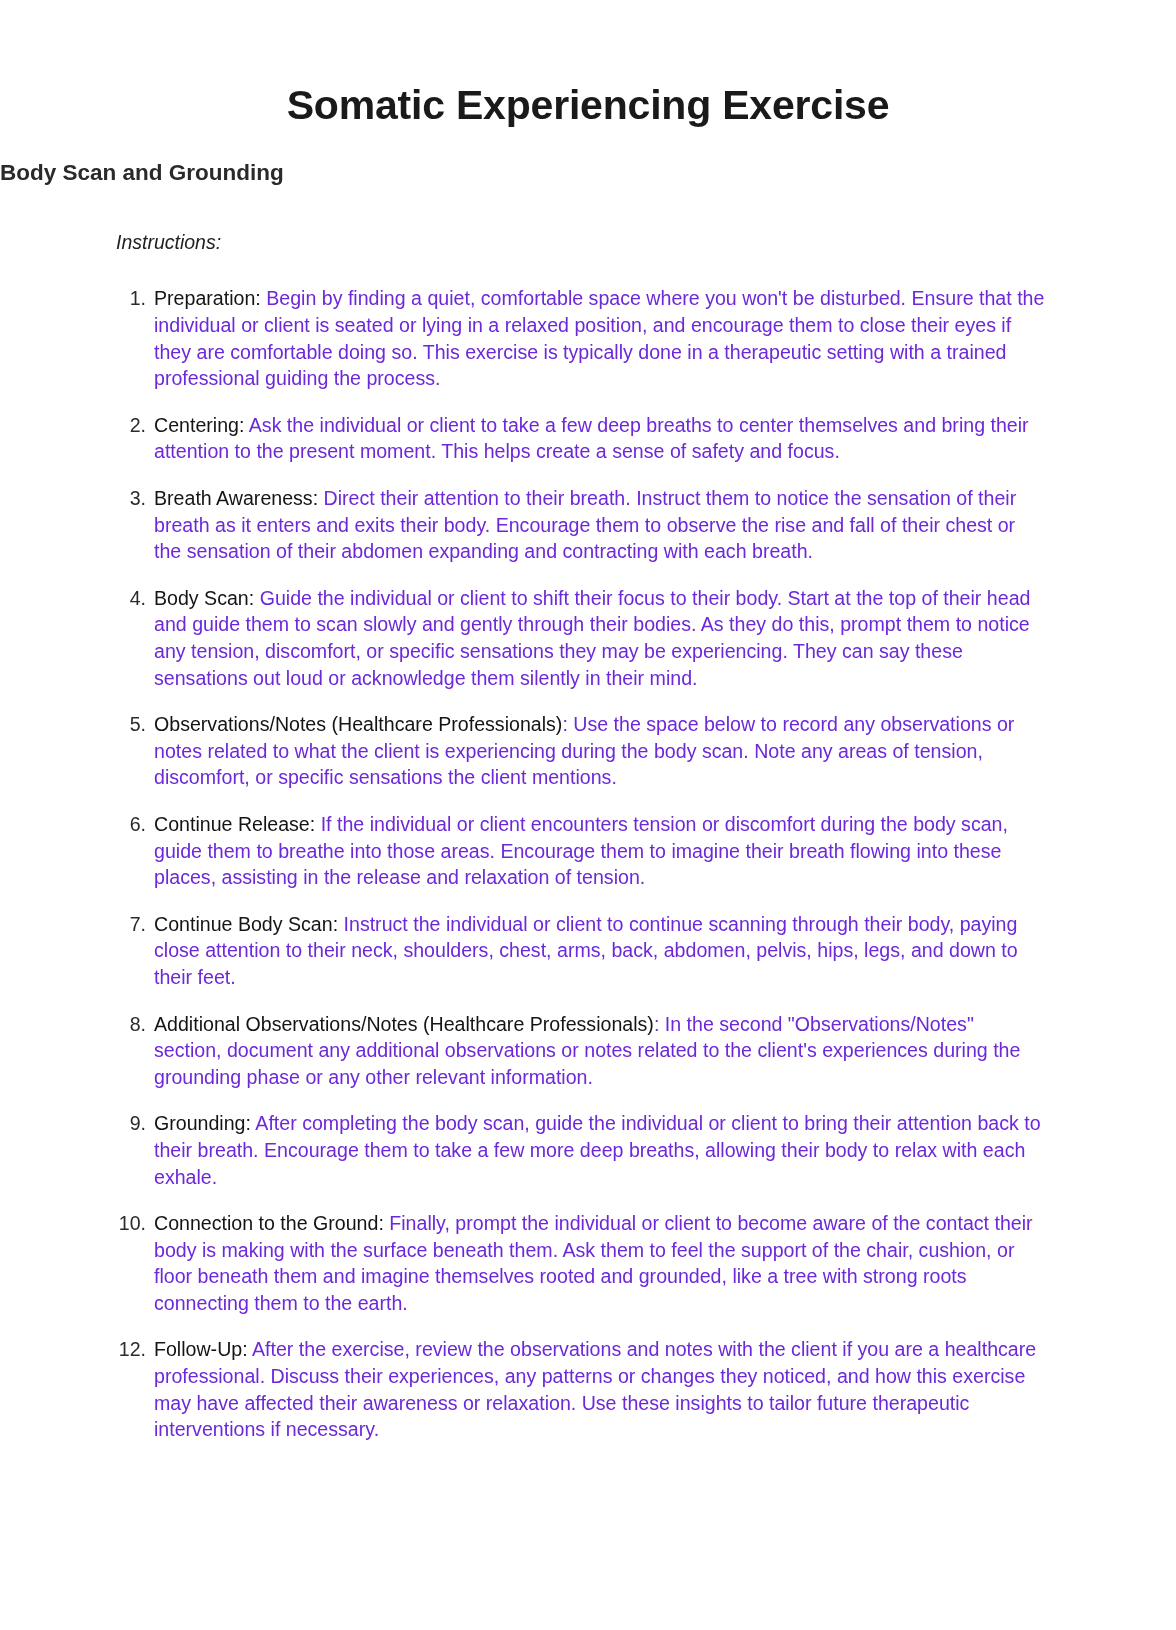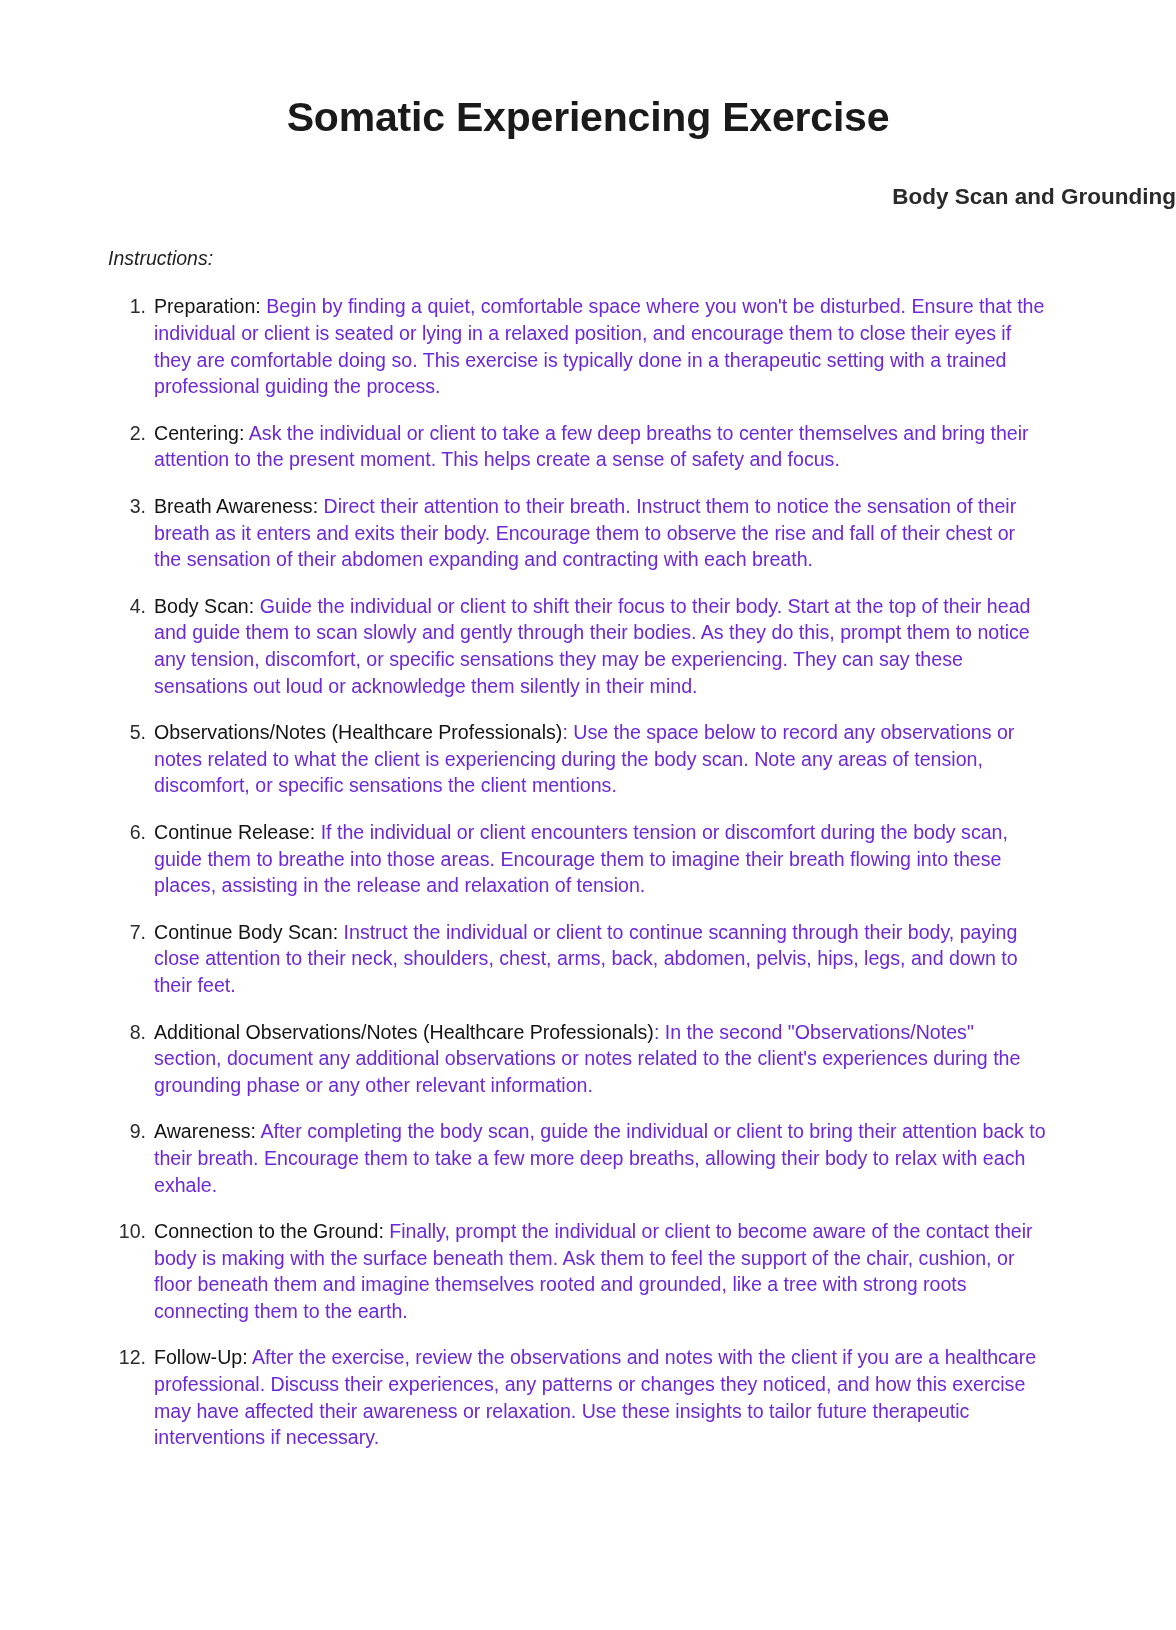--- a/index.html
+++ b/index.html
@@ -20,42 +20,42 @@
     position: relative;
     width: 1176px;
     height: 1630px;
     background: #ffffff;
     box-sizing: border-box;
     padding: 0;
     overflow: hidden;
   }
 
   .doc-title {
-    margin: 12px;
+    margin: 0;
     padding-top: 82px;
     text-align: center;
     font-size: 41px;
     font-weight: bold;
     letter-spacing: -0.2px;
     color: #1a1a1a;
     line-height: 1.15;
   }
 
   .doc-subtitle {
     margin: 0;
     padding-top: 30px;
-    text-align: right;
+    text-align: left;
     font-size: 22.5px;
     font-weight: bold;
     color: #2a2a2a;
     line-height: 1.2;
   }
 
   .instructions-label {
-    margin: 0;
+    margin: 8px;
     padding-top: 36px;
     padding-left: 108px;
     font-size: 19.5px;
     font-style: italic;
     font-weight: normal;
     color: #1f1f1f;
     line-height: 1.3;
   }
 
   .steps {
@@ -114,18 +114,18 @@
 
   <ol class="steps" id="steps-list">
       <li class="step"><span class="step-num">1.</span><span class="step-term">Preparation:</span><span class="step-body"> Begin by finding a quiet, comfortable space where you won't be disturbed. Ensure that the individual or client is seated or lying in a relaxed position, and encourage them to close their eyes if they are comfortable doing so. This exercise is typically done in a therapeutic setting with a trained professional guiding the process.</span></li>
       <li class="step"><span class="step-num">2.</span><span class="step-term">Centering:</span><span class="step-body"> Ask the individual or client to take a few deep breaths to center themselves and bring their attention to the present moment. This helps create a sense of safety and focus.</span></li>
       <li class="step"><span class="step-num">3.</span><span class="step-term">Breath Awareness:</span><span class="step-body"> Direct their attention to their breath. Instruct them to notice the sensation of their breath as it enters and exits their body. Encourage them to observe the rise and fall of their chest or the sensation of their abdomen expanding and contracting with each breath.</span></li>
       <li class="step"><span class="step-num">4.</span><span class="step-term">Body Scan:</span><span class="step-body"> Guide the individual or client to shift their focus to their body. Start at the top of their head and guide them to scan slowly and gently through their bodies. As they do this, prompt them to notice any tension, discomfort, or specific sensations they may be experiencing. They can say these sensations out loud or acknowledge them silently in their mind.</span></li>
       <li class="step"><span class="step-num">5.</span><span class="step-term">Observations/Notes (Healthcare Professionals)</span><span class="step-body">: Use the space below to record any observations or notes related to what the client is experiencing during the body scan. Note any areas of tension, discomfort, or specific sensations the client mentions.</span></li>
       <li class="step"><span class="step-num">6.</span><span class="step-term">Continue Release:</span><span class="step-body"> If the individual or client encounters tension or discomfort during the body scan, guide them to breathe into those areas. Encourage them to imagine their breath flowing into these places, assisting in the release and relaxation of tension.</span></li>
       <li class="step"><span class="step-num">7.</span><span class="step-term">Continue Body Scan:</span><span class="step-body"> Instruct the individual or client to continue scanning through their body, paying close attention to their neck, shoulders, chest, arms, back, abdomen, pelvis, hips, legs, and down to their feet.</span></li>
       <li class="step"><span class="step-num">8.</span><span class="step-term">Additional Observations/Notes (Healthcare Professionals)</span><span class="step-body">: In the second "Observations/Notes" section, document any additional observations or notes related to the client's experiences during the grounding phase or any other relevant information.</span></li>
-      <li class="step"><span class="step-num">9.</span><span class="step-term">Awareness:</span><span class="step-body"> After completing the body scan, guide the individual or client to bring their attention back to their breath. Encourage them to take a few more deep breaths, allowing their body to relax with each exhale.</span></li>
+      <li class="step"><span class="step-num">9.</span><span class="step-term">Grounding:</span><span class="step-body"> After completing the body scan, guide the individual or client to bring their attention back to their breath. Encourage them to take a few more deep breaths, allowing their body to relax with each exhale.</span></li>
       <li class="step"><span class="step-num">10.</span><span class="step-term">Connection to the Ground:</span><span class="step-body"> Finally, prompt the individual or client to become aware of the contact their body is making with the surface beneath them. Ask them to feel the support of the chair, cushion, or floor beneath them and imagine themselves rooted and grounded, like a tree with strong roots connecting them to the earth.</span></li>
       <li class="step"><span class="step-num">12.</span><span class="step-term">Follow-Up:</span><span class="step-body"> After the exercise, review the observations and notes with the client if you are a healthcare professional. Discuss their experiences, any patterns or changes they noticed, and how this exercise may have affected their awareness or relaxation. Use these insights to tailor future therapeutic interventions if necessary.</span></li>
     </ol>
 
 </div>
 
 </body></html>

